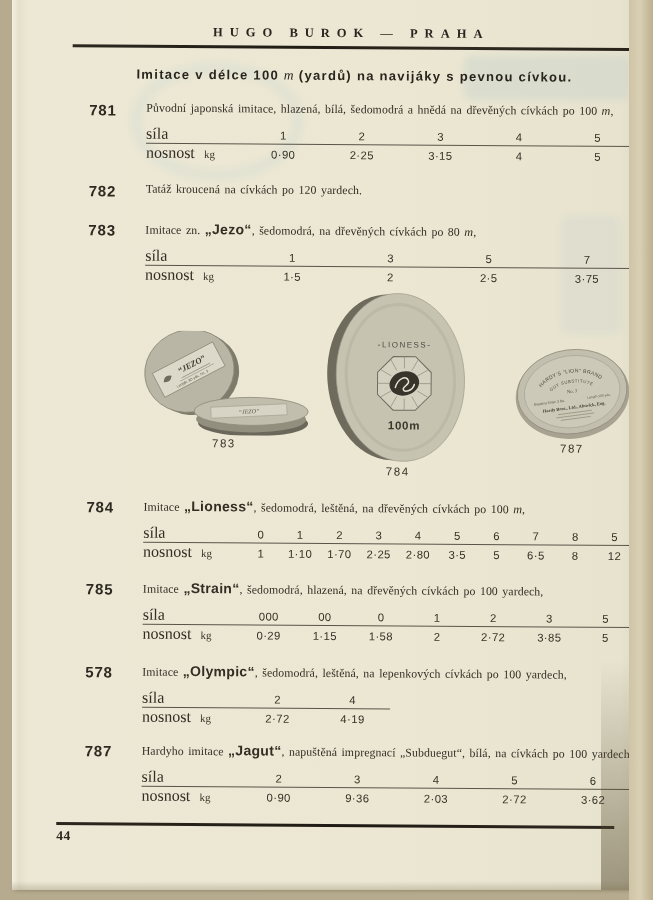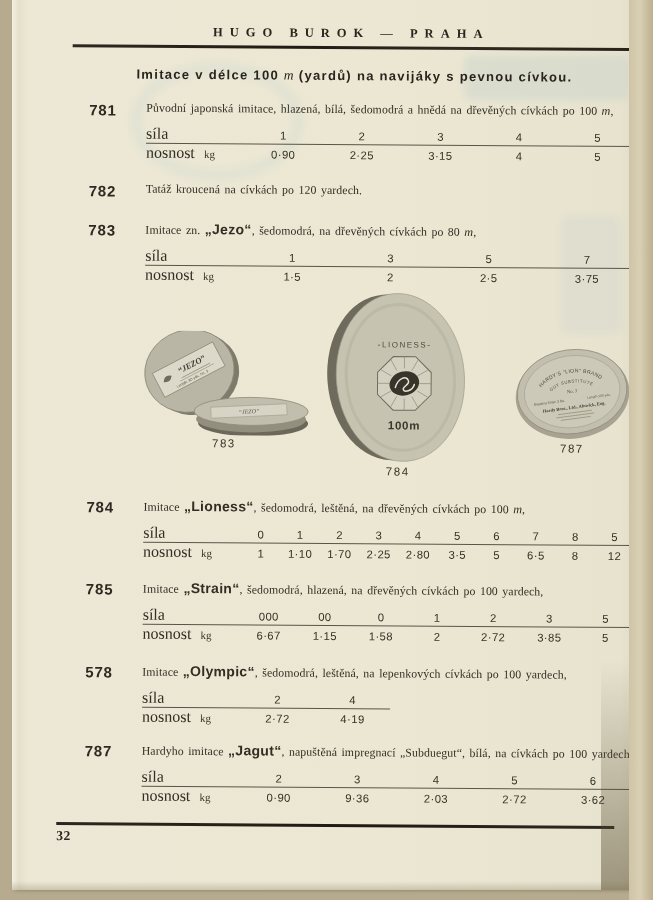--- a/index.html
+++ b/index.html
@@ -331,21 +331,21 @@
                     <span class="tval">1</span>
                     <span class="tval">2</span>
                     <span class="tval">3</span>
                     <span class="tval">5</span>
                   </span>
         </div>
         <div class="trow trow-nosnost">
           <span class="tlabel">nosnost</span>
           <span class="tunit">kg</span>
           <span class="tvals">
-                    <span class="tval">6·67</span>
+                    <span class="tval">0·29</span>
                     <span class="tval">1·15</span>
                     <span class="tval">1·58</span>
                     <span class="tval">2</span>
                     <span class="tval">2·72</span>
                     <span class="tval">3·85</span>
                     <span class="tval">5</span>
                   </span>
         </div>
       </div>
     </div>
@@ -403,19 +403,19 @@
                     <span class="tval">3·62</span>
                   </span>
         </div>
       </div>
     </div>
   </section>
 </div>
     </div>
 
     <div class="footer-rule"></div>
-    <div class="page-num">32</div>
+    <div class="page-num">44</div>
   </div>
 
   <div class="corner-shadow"></div>
   <div class="bottom-edge"></div>
 </div>
 <div class="page-under"></div>
 
 </body></html>

